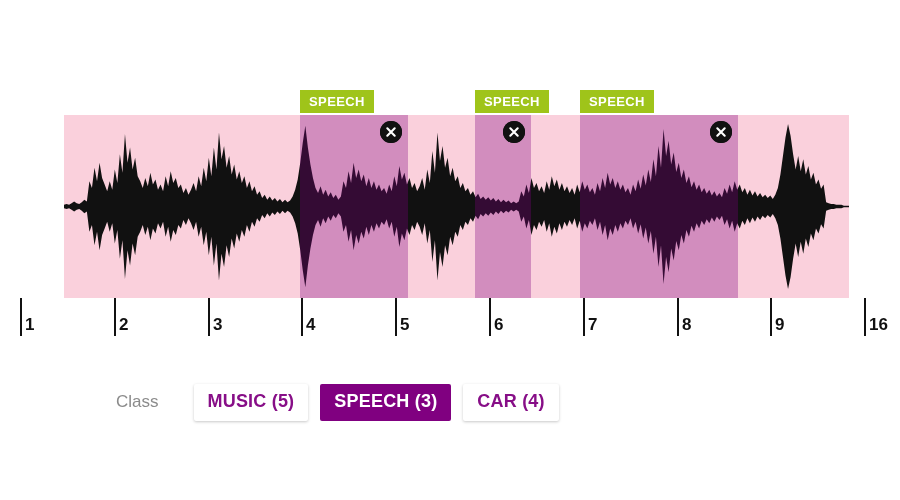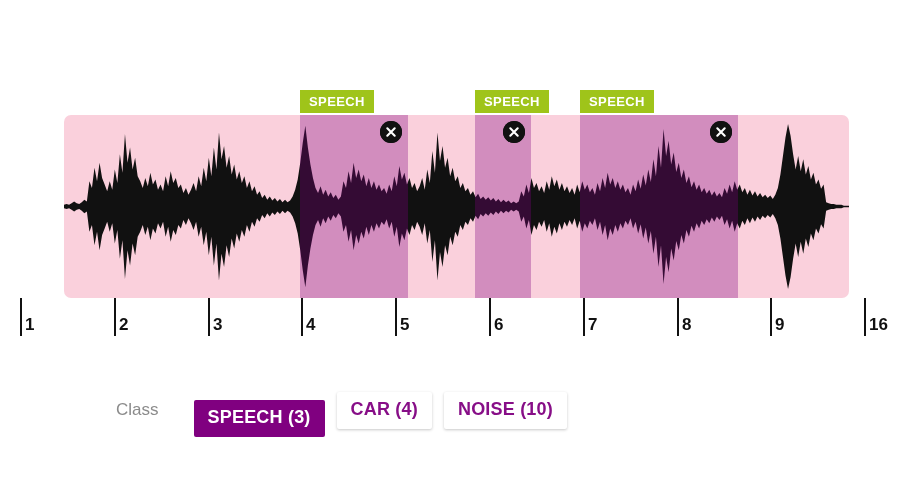--- a/index.html
+++ b/index.html
@@ -18,21 +18,20 @@
 
   
   #waveform-panel {
     position: absolute;
     left: 64px;
     top: 115px;
     width: 785px;
     height: 183px;
     background: #fad0dc;
     overflow: visible;
-    border-radius: 7px;
   }
 
   .wave-svg {
     position: absolute;
     left: 0;
     top: 0;
     width: 785px;
     height: 183px;
     display: block;
   }
@@ -141,21 +140,20 @@
     color: #870e87;
     box-shadow: 0 1px 3px rgba(0,0,0,0.22);
     cursor: pointer;
     white-space: nowrap;
     line-height: 1.1;
   }
   .class-btn.selected {
     background: #800080;
     color: #ffffff;
     box-shadow: none;
-    margin-top: 16px;
   }
 </style>
 </head>
 <body>
 
 <div id="waveform-panel">
 
   <svg class="wave-svg" id="wave-svg" viewBox="0 0 785 183" preserveAspectRatio="none">
       <path d="M0.00,89.82 L2.54,88.97 L5.08,89.82 L7.62,88.13 L10.16,86.45 L12.70,88.13 L15.24,88.97 L17.78,87.29 L20.32,84.77 L22.86,86.45 L25.40,66.25 L27.94,72.98 L30.49,52.78 L33.03,66.25 L35.57,47.73 L38.11,62.88 L40.65,69.61 L43.19,76.35 L45.73,66.25 L48.27,74.66 L50.81,54.46 L53.35,67.93 L55.89,39.31 L58.43,57.83 L60.97,19.11 L63.51,47.73 L66.05,32.57 L68.59,54.46 L71.13,42.68 L73.67,61.20 L76.21,66.25 L78.75,72.98 L81.29,62.88 L83.83,71.30 L86.38,57.83 L88.92,69.61 L91.46,64.56 L94.00,74.66 L96.54,69.61 L99.08,76.35 L101.62,61.20 L104.16,71.30 L106.70,56.14 L109.24,67.93 L111.78,62.88 L114.32,72.98 L116.86,69.61 L119.40,78.03 L121.94,72.98 L124.48,79.71 L127.02,74.66 L129.56,67.93 L132.10,76.35 L134.64,61.20 L137.18,71.30 L139.72,52.78 L142.27,66.25 L144.81,42.68 L147.35,61.20 L149.89,32.57 L152.43,54.46 L154.97,17.42 L157.51,44.36 L160.05,30.89 L162.59,52.78 L165.13,40.99 L167.67,59.51 L170.21,49.41 L172.75,64.56 L175.29,56.14 L177.83,67.93 L180.37,61.20 L182.91,72.98 L185.45,66.25 L187.99,76.35 L190.53,71.30 L193.07,79.71 L195.61,76.35 L198.16,83.08 L200.70,79.71 L203.24,84.77 L205.78,81.40 L208.32,85.61 L210.86,83.08 L213.40,86.45 L215.94,83.92 L218.48,87.29 L221.02,84.77 L223.56,87.29 L226.10,85.61 L228.64,81.40 L231.18,74.66 L233.72,64.56 L236.26,47.73 L238.80,27.52 L241.34,10.69 L243.88,32.57 L246.42,49.41 L248.96,62.88 L251.50,72.98 L254.05,78.03 L256.59,71.30 L259.13,79.71 L261.67,74.66 L264.21,81.40 L266.75,77.19 L269.29,83.08 L271.83,79.71 L274.37,84.77 L276.91,81.40 L279.45,66.25 L281.99,72.98 L284.53,56.14 L287.07,67.93 L289.61,47.73 L292.15,62.88 L294.69,54.46 L297.23,66.25 L299.77,59.51 L302.31,71.30 L304.85,62.88 L307.39,72.98 L309.94,66.25 L312.48,74.66 L315.02,69.61 L317.56,76.35 L320.10,72.98 L322.64,78.87 L325.18,69.61 L327.72,76.35 L330.26,61.20 L332.80,71.30 L335.34,51.09 L337.88,64.56 L340.42,57.83 L342.96,69.61 L345.50,62.88 L348.04,72.98 L350.58,67.93 L353.12,76.35 L355.66,71.30 L358.20,62.88 L360.74,74.66 L363.28,54.46 L365.83,67.93 L368.37,35.94 L370.91,57.83 L373.45,17.42 L375.99,46.04 L378.53,30.89 L381.07,52.78 L383.61,42.68 L386.15,61.20 L388.69,52.78 L391.23,66.25 L393.77,61.20 L396.31,72.98 L398.85,67.93 L401.39,76.35 L403.93,72.98 L406.47,79.71 L409.01,76.35 L411.55,82.24 L414.09,78.87 L416.63,83.92 L419.17,81.40 L421.72,84.77 L424.26,82.24 L426.80,85.61 L429.34,83.08 L431.88,86.45 L434.42,83.92 L436.96,87.29 L439.50,84.77 L442.04,87.29 L444.58,85.61 L447.12,88.13 L449.66,86.45 L452.20,88.13 L454.74,86.45 L457.28,76.35 L459.82,81.40 L462.36,69.61 L464.90,78.03 L467.44,62.88 L469.98,72.98 L472.52,67.93 L475.06,76.35 L477.61,71.30 L480.15,78.03 L482.69,66.25 L485.23,74.66 L487.77,61.20 L490.31,71.30 L492.85,64.56 L495.39,74.66 L497.93,67.93 L500.47,76.35 L503.01,71.30 L505.55,78.03 L508.09,72.98 L510.63,79.71 L513.17,69.61 L515.71,77.19 L518.25,66.25 L520.79,74.66 L523.33,69.61 L525.87,77.19 L528.41,72.98 L530.95,79.71 L533.50,67.93 L536.04,76.35 L538.58,62.88 L541.12,72.98 L543.66,57.83 L546.20,69.61 L548.74,62.88 L551.28,72.98 L553.82,66.25 L556.36,74.66 L558.90,69.61 L561.44,77.19 L563.98,72.98 L566.52,79.71 L569.06,69.61 L571.60,76.35 L574.14,64.56 L576.68,73.82 L579.22,59.51 L581.76,70.45 L584.30,54.46 L586.84,67.09 L589.39,44.36 L591.93,61.20 L594.47,30.89 L597.01,52.78 L599.55,14.05 L602.09,40.99 L604.63,25.84 L607.17,49.41 L609.71,37.62 L612.25,56.99 L614.79,47.73 L617.33,62.88 L619.87,54.46 L622.41,67.93 L624.95,61.20 L627.49,72.14 L630.03,66.25 L632.57,74.66 L635.11,69.61 L637.65,77.19 L640.19,72.98 L642.73,78.87 L645.28,74.66 L647.82,80.56 L650.36,76.35 L652.90,81.40 L655.44,78.03 L657.98,82.24 L660.52,72.98 L663.06,78.87 L665.60,69.61 L668.14,77.19 L670.68,66.25 L673.22,74.66 L675.76,69.61 L678.30,77.19 L680.84,72.98 L683.38,79.71 L685.92,74.66 L688.46,80.56 L691.00,76.35 L693.54,81.40 L696.08,78.03 L698.62,82.24 L701.17,79.71 L703.71,83.08 L706.25,80.56 L708.79,83.92 L711.33,79.71 L713.87,72.98 L716.41,59.51 L718.95,40.99 L721.49,22.47 L724.03,9.00 L726.57,20.79 L729.11,39.31 L731.65,54.46 L734.19,40.99 L736.73,56.14 L739.27,44.36 L741.81,59.51 L744.35,51.09 L746.89,64.56 L749.43,57.83 L751.97,69.61 L754.51,64.56 L757.06,73.82 L759.60,69.61 L762.14,87.29 L764.68,88.13 L767.22,88.97 L769.76,88.97 L772.30,89.82 L774.84,89.82 L777.38,89.82 L779.92,90.66 L782.46,90.66 L785.00,90.66 L785.00,92.34 L782.46,92.34 L779.92,92.34 L777.38,93.18 L774.84,93.18 L772.30,93.18 L769.76,94.03 L767.22,94.03 L764.68,94.87 L762.14,95.71 L759.60,113.39 L757.06,109.18 L754.51,118.44 L751.97,113.39 L749.43,125.17 L746.89,118.44 L744.35,131.91 L741.81,123.49 L739.27,138.64 L736.73,126.86 L734.19,142.01 L731.65,128.54 L729.11,143.69 L726.57,162.21 L724.03,174.00 L721.49,160.53 L718.95,142.01 L716.41,123.49 L713.87,110.02 L711.33,103.29 L708.79,99.08 L706.25,102.44 L703.71,99.92 L701.17,103.29 L698.62,100.76 L696.08,104.97 L693.54,101.60 L691.00,106.65 L688.46,102.44 L685.92,108.34 L683.38,103.29 L680.84,110.02 L678.30,105.81 L675.76,113.39 L673.22,108.34 L670.68,116.75 L668.14,105.81 L665.60,113.39 L663.06,104.13 L660.52,110.02 L657.98,100.76 L655.44,104.97 L652.90,101.60 L650.36,106.65 L647.82,102.44 L645.28,108.34 L642.73,104.13 L640.19,110.02 L637.65,105.81 L635.11,113.39 L632.57,108.34 L630.03,116.75 L627.49,110.86 L624.95,121.80 L622.41,115.07 L619.87,128.54 L617.33,120.12 L614.79,135.27 L612.25,126.01 L609.71,145.38 L607.17,133.59 L604.63,157.16 L602.09,142.01 L599.55,168.95 L597.01,130.22 L594.47,152.11 L591.93,121.80 L589.39,138.64 L586.84,115.91 L584.30,128.54 L581.76,112.55 L579.22,123.49 L576.68,109.18 L574.14,118.44 L571.60,106.65 L569.06,113.39 L566.52,103.29 L563.98,110.02 L561.44,105.81 L558.90,113.39 L556.36,108.34 L553.82,116.75 L551.28,110.02 L548.74,120.12 L546.20,113.39 L543.66,125.17 L541.12,110.02 L538.58,120.12 L536.04,106.65 L533.50,115.07 L530.95,103.29 L528.41,110.02 L525.87,105.81 L523.33,113.39 L520.79,108.34 L518.25,116.75 L515.71,105.81 L513.17,113.39 L510.63,103.29 L508.09,110.02 L505.55,104.97 L503.01,111.70 L500.47,106.65 L497.93,115.07 L495.39,108.34 L492.85,118.44 L490.31,111.70 L487.77,121.80 L485.23,108.34 L482.69,116.75 L480.15,104.97 L477.61,111.70 L475.06,106.65 L472.52,115.07 L469.98,110.02 L467.44,120.12 L464.90,104.97 L462.36,113.39 L459.82,101.60 L457.28,106.65 L454.74,96.55 L452.20,94.87 L449.66,96.55 L447.12,94.87 L444.58,97.39 L442.04,95.71 L439.50,98.23 L436.96,95.71 L434.42,99.08 L431.88,96.55 L429.34,99.92 L426.80,97.39 L424.26,100.76 L421.72,98.23 L419.17,101.60 L416.63,99.08 L414.09,104.13 L411.55,100.76 L409.01,106.65 L406.47,103.29 L403.93,110.02 L401.39,106.65 L398.85,115.07 L396.31,110.02 L393.77,121.80 L391.23,116.75 L388.69,130.22 L386.15,121.80 L383.61,140.32 L381.07,130.22 L378.53,152.11 L375.99,136.96 L373.45,165.58 L370.91,125.17 L368.37,147.06 L365.83,115.07 L363.28,128.54 L360.74,108.34 L358.20,120.12 L355.66,111.70 L353.12,106.65 L350.58,115.07 L348.04,110.02 L345.50,120.12 L342.96,113.39 L340.42,125.17 L337.88,118.44 L335.34,131.91 L332.80,111.70 L330.26,121.80 L327.72,106.65 L325.18,113.39 L322.64,104.13 L320.10,110.02 L317.56,106.65 L315.02,113.39 L312.48,108.34 L309.94,116.75 L307.39,110.02 L304.85,120.12 L302.31,111.70 L299.77,123.49 L297.23,116.75 L294.69,128.54 L292.15,120.12 L289.61,135.27 L287.07,115.07 L284.53,126.86 L281.99,110.02 L279.45,116.75 L276.91,101.60 L274.37,98.23 L271.83,103.29 L269.29,99.92 L266.75,105.81 L264.21,101.60 L261.67,108.34 L259.13,103.29 L256.59,111.70 L254.05,104.97 L251.50,110.02 L248.96,120.12 L246.42,133.59 L243.88,150.43 L241.34,172.31 L238.80,155.48 L236.26,135.27 L233.72,118.44 L231.18,108.34 L228.64,101.60 L226.10,97.39 L223.56,95.71 L221.02,98.23 L218.48,95.71 L215.94,99.08 L213.40,96.55 L210.86,99.92 L208.32,97.39 L205.78,101.60 L203.24,98.23 L200.70,103.29 L198.16,99.92 L195.61,106.65 L193.07,103.29 L190.53,111.70 L187.99,106.65 L185.45,116.75 L182.91,110.02 L180.37,121.80 L177.83,115.07 L175.29,126.86 L172.75,118.44 L170.21,133.59 L167.67,123.49 L165.13,142.01 L162.59,130.22 L160.05,152.11 L157.51,138.64 L154.97,165.58 L152.43,128.54 L149.89,150.43 L147.35,121.80 L144.81,140.32 L142.27,116.75 L139.72,130.22 L137.18,111.70 L134.64,121.80 L132.10,106.65 L129.56,115.07 L127.02,108.34 L124.48,103.29 L121.94,110.02 L119.40,104.97 L116.86,113.39 L114.32,110.02 L111.78,120.12 L109.24,115.07 L106.70,126.86 L104.16,111.70 L101.62,121.80 L99.08,106.65 L96.54,113.39 L94.00,108.34 L91.46,118.44 L88.92,113.39 L86.38,125.17 L83.83,111.70 L81.29,120.12 L78.75,110.02 L76.21,116.75 L73.67,121.80 L71.13,140.32 L68.59,128.54 L66.05,150.43 L63.51,135.27 L60.97,163.89 L58.43,125.17 L55.89,143.69 L53.35,115.07 L50.81,128.54 L48.27,108.34 L45.73,116.75 L43.19,106.65 L40.65,113.39 L38.11,120.12 L35.57,135.27 L33.03,116.75 L30.49,130.22 L27.94,110.02 L25.40,116.75 L22.86,96.55 L20.32,98.23 L17.78,95.71 L15.24,94.03 L12.70,94.87 L10.16,96.55 L7.62,94.87 L5.08,93.18 L2.54,94.03 L0.00,93.18 Z" fill="#111111"></path>
     </svg>
@@ -231,17 +229,17 @@
     </div>
     <div class="tick" style="left: 864px;">
       <div class="tick-line"></div>
       <div class="tick-label">16</div>
     </div>
   </div>
 
 <div id="class-row">
   <span id="class-label">Class</span>
   <div id="class-buttons" style="display: flex; align-items: center;">
+      <button class="class-btn">MUSIC (5)</button>
       <button class="class-btn selected">SPEECH (3)</button>
       <button class="class-btn">CAR (4)</button>
-      <button class="class-btn">NOISE (10)</button>
     </div>
 </div>
 
 </body></html>

